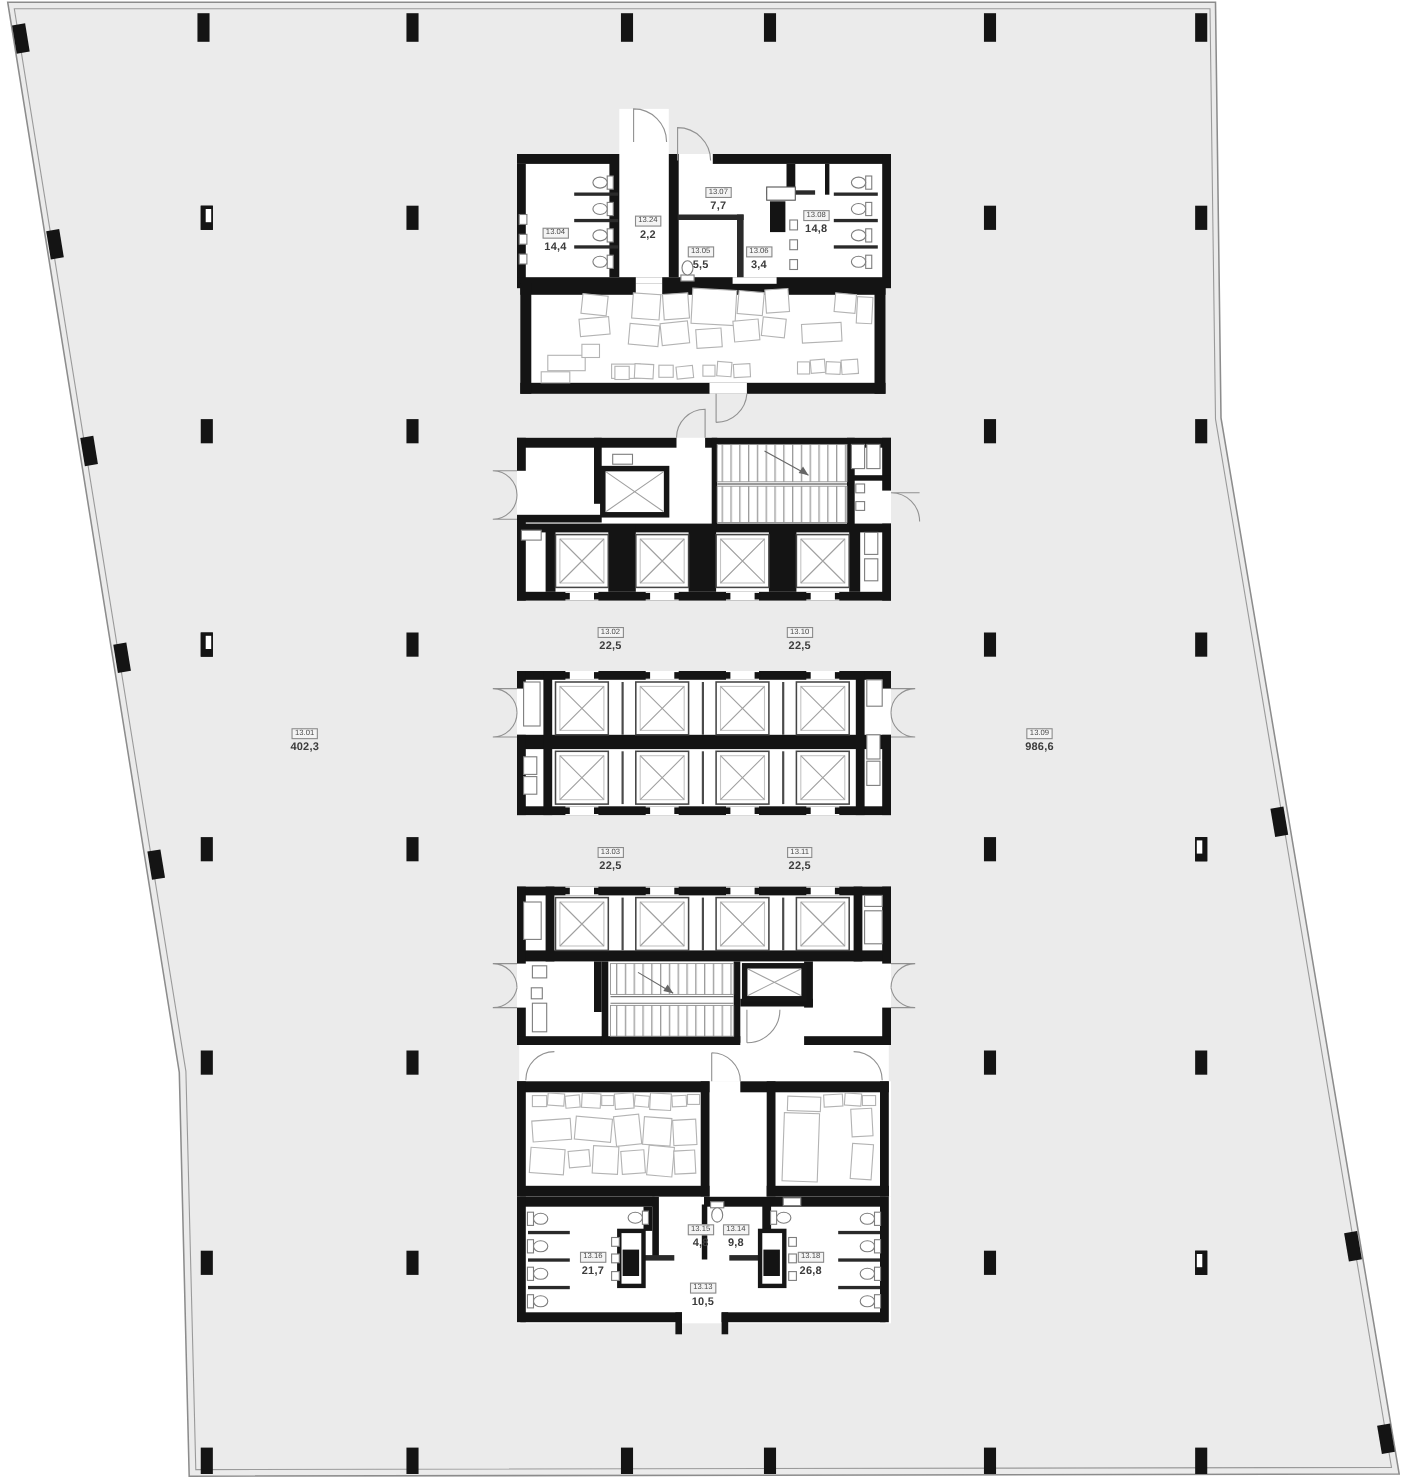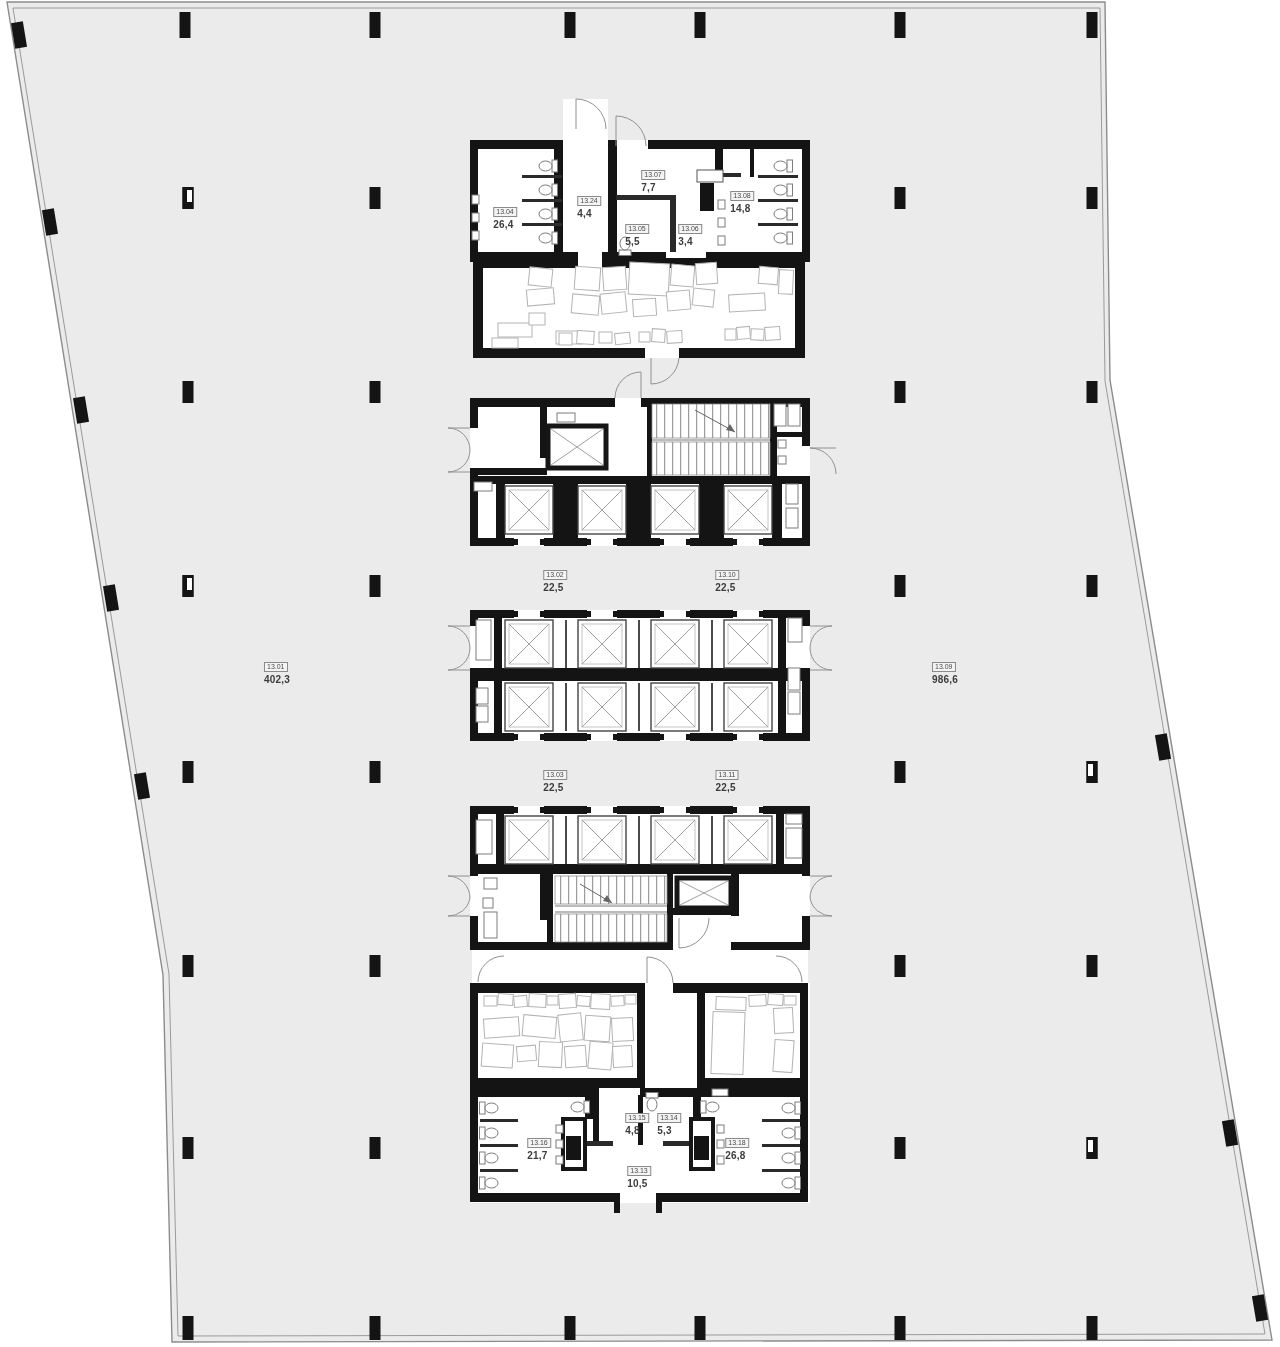--- a/index.html
+++ b/index.html
@@ -1,19 +1,19 @@
 <!DOCTYPE html>
 <html><head>
 <meta charset="utf-8">
 <style>
   html,body{margin:0;padding:0;background:#fff;}
   #plan{position:relative;width:1280px;height:1347px;background:#fff;overflow:hidden;
         font-family:"Liberation Sans",sans-serif;}
   #plan svg{position:absolute;left:0;top:0;}
-  .lbl{position:absolute;transform:translateX(-50%);white-space:nowrap;z-index:5;}
+  .lbl{position:absolute;transform:translateX(-50%);text-align:center;white-space:nowrap;z-index:5;}
   .lbl .box{display:inline-block;font-size:7px;line-height:8px;padding:0 2px;
             border:1px solid #8a8a8a;background:#f4f4f4;color:#4a4a4a;}
   .lbl .area{display:block;font-size:10px;font-weight:bold;color:#3c3c3c;margin-top:1px;letter-spacing:.2px;}
 </style>
 </head>
 <body>
 
 <div id="plan">
 <svg width="1280" height="1347" viewBox="0 0 1280 1347">
   <defs>
@@ -531,25 +531,25 @@
   <div class="lbl" style="left:277px;top:655px">
     <span class="box">13.01</span>
     <span class="area">402,3</span>
   </div>
   <div class="lbl" style="left:945px;top:655px">
     <span class="box">13.09</span>
     <span class="area">986,6</span>
   </div>
   <div class="lbl" style="left:505px;top:200px">
     <span class="box">13.04</span>
-    <span class="area">26,4</span>
+    <span class="area">14,4</span>
   </div>
   <div class="lbl" style="left:589px;top:189px">
     <span class="box">13.24</span>
-    <span class="area">4,4</span>
+    <span class="area">2,2</span>
   </div>
   <div class="lbl" style="left:653px;top:163px">
     <span class="box">13.07</span>
     <span class="area">7,7</span>
   </div>
   <div class="lbl" style="left:637px;top:217px">
     <span class="box">13.05</span>
     <span class="area">5,5</span>
   </div>
   <div class="lbl" style="left:690px;top:217px">
@@ -575,21 +575,21 @@
   <div class="lbl" style="left:727px;top:763px">
     <span class="box">13.11</span>
     <span class="area">22,5</span>
   </div>
   <div class="lbl" style="left:637px;top:1106px">
     <span class="box">13.15</span>
     <span class="area">4,8</span>
   </div>
   <div class="lbl" style="left:669px;top:1106px">
     <span class="box">13.14</span>
-    <span class="area">5,3</span>
+    <span class="area">9,8</span>
   </div>
   <div class="lbl" style="left:539px;top:1131px">
     <span class="box">13.16</span>
     <span class="area">21,7</span>
   </div>
   <div class="lbl" style="left:737px;top:1131px">
     <span class="box">13.18</span>
     <span class="area">26,8</span>
   </div>
   <div class="lbl" style="left:639px;top:1159px">

